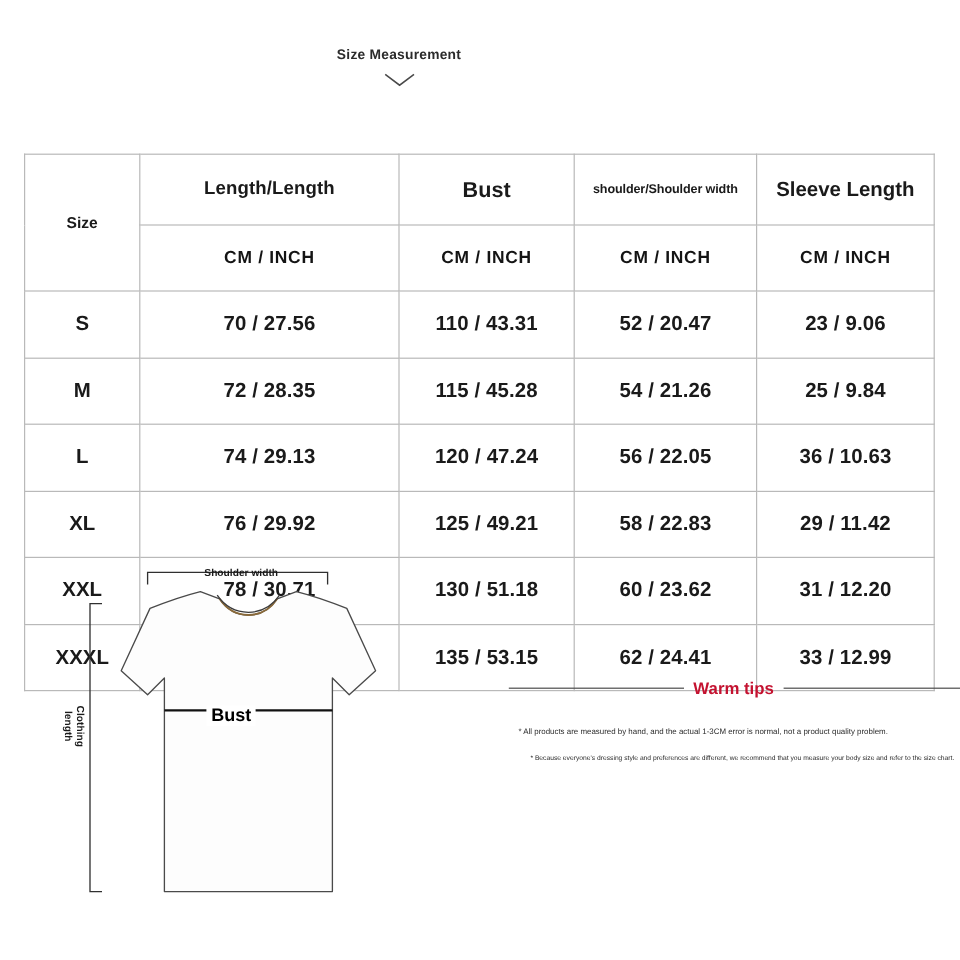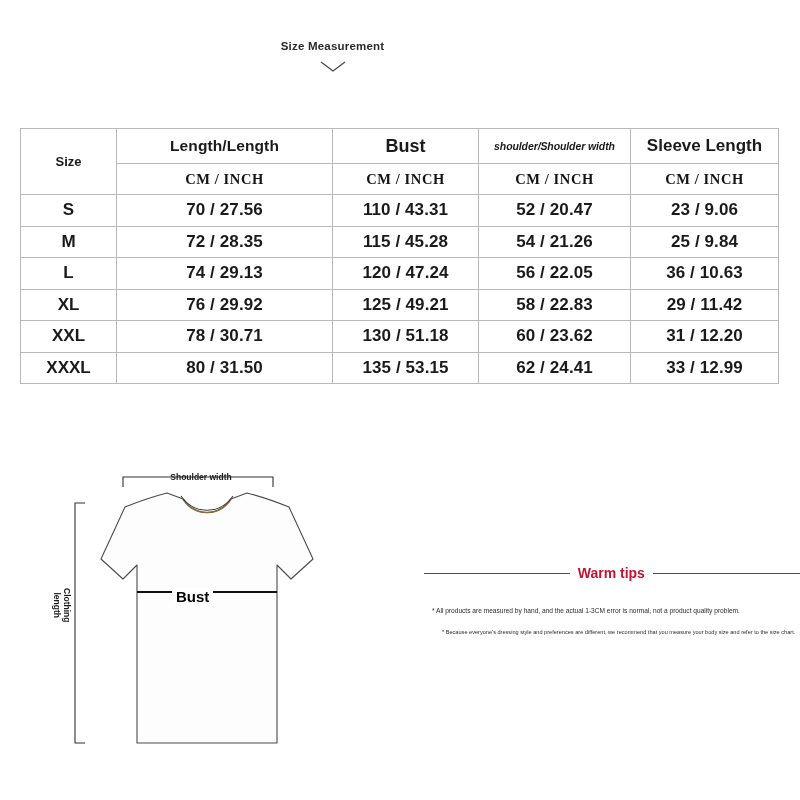--- a/index.html
+++ b/index.html
@@ -43,52 +43,51 @@
     left: 20px;
     top: 128px;
     width: 758px;
     border-collapse: collapse;
     table-layout: fixed;
   }
   .size-table td, .size-table th {
     border: 1px solid #b9b9b9;
     text-align: center;
     vertical-align: middle;
-    padding: 0;
+    padding: 12px;
     background: #ffffff;
   }
   .size-table th { font-weight: bold; }
   .col-size   { width: 96px; }
   .col-length { width: 216px; }
   .col-bust   { width: 146px; }
   .col-shoul  { width: 152px; }
   .col-sleeve { width: 148px; }
 
   .hdr-row1 td, .hdr-row1 th { height: 34px; }
-  .hdr-row2 td, .hdr-row2 th { height: 30px; font-family: Liberation Serif, serif; }
+  .hdr-row2 td, .hdr-row2 th { height: 30px; }
   .size-table tbody tr td { height: 30.5px; }
 
   .cell-size-head {
     font-size: 13px;
     font-weight: bold;
   }
   .h-length {
     font-size: 15.5px;
     font-weight: bold;
     letter-spacing: .1px;
   }
   .h-bust {
     font-size: 18px;
     font-weight: bold;
   }
   .h-shoulder {
     font-size: 10.5px;
     font-weight: bold;
     letter-spacing: -.1px;
-    font-style: italic;
   }
   .h-sleeve {
     font-size: 17px;
     font-weight: bold;
     text-align: left;
     padding-left: 6px;
     white-space: nowrap;
   }
   .h-sleeve-inner { display: inline-block; }
   .unit {

